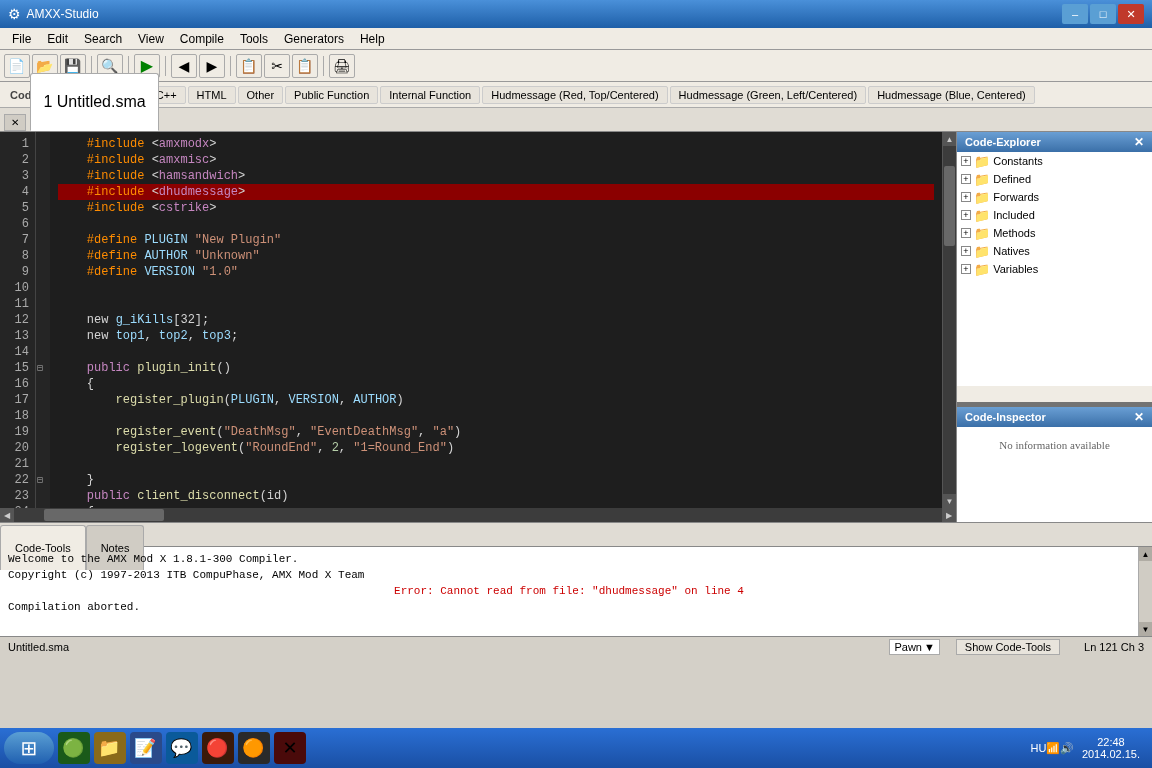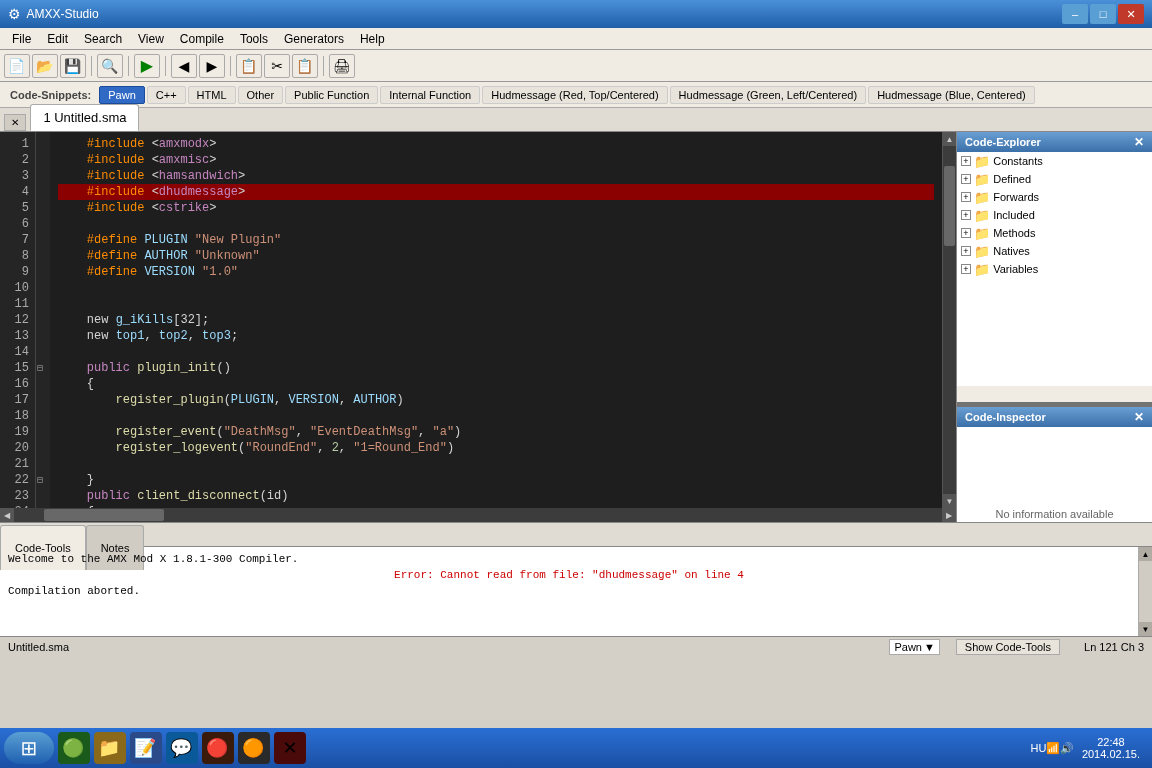--- a/index.html
+++ b/index.html
@@ -74,22 +74,22 @@
       background: #e0dcd4;
       height: 24px;
       display: flex;
       align-items: flex-end;
       padding: 0 4px;
       border-bottom: 1px solid #888;
       font-size: 11px;
     }
     .tab-close-all { padding: 2px 6px; cursor: pointer; border: 1px solid #aaa; background: #d0ccc4; font-size: 10px; margin-right: 4px; }
     .tab {
-      padding: 5px 12px; border: 1px solid #aaa; border-bottom: none;
-      background: #f0ece4; cursor: pointer; font-size: 13px; border-radius: 3px 3px 0 0;
+      padding: 19px 12px; border: 1px solid #aaa; border-bottom: none;
+      background: #f0ece4; cursor: pointer; font-size: 16px; border-radius: 3px 3px 0 0;
       display: flex; align-items: flex-start; gap: 4px;
     }
     .tab.active { background: white; border-bottom: 1px solid white; }
 
     
     #main-content {
       display: flex;
       height: calc(768px - 28px - 22px - 32px - 26px - 24px - 28px - 30px);
     }
 
@@ -197,26 +197,27 @@
     #code-inspector {
       height: 120px;
       border-top: 5px solid #737373;
       display: flex;
       flex-direction: column;
       margin-top: 16px;
     }
     #inspector-content {
       flex: 1;
       background: white;
-      padding: 2px;
+      padding: 12px;
       font-size: 11px;
       color: #666;
       display: flex;
-      align-items: flex-end;
+      align-items: flex-start;
       justify-content: center;
+      font-family: Liberation Serif, serif;
     }
 
     
     #bottom-tabs {
       height: 24px;
       background: #e0dcd4;
       border-top: 1px solid #888;
       display: flex;
       align-items: flex-start;
       padding-top: 2px;
@@ -529,20 +530,21 @@
 </div>
 
 <div id="bottom-tabs">
   <div class="bottom-tab active">Code-Tools</div>
   <div class="bottom-tab">Notes</div>
 </div>
 
 <div id="output-area">
   <div id="output-content">
     <div>Welcome to the AMX Mod X 1.8.1-300 Compiler.</div>
+    <div>Copyright (c) 1997-2013 ITB CompuPhase, AMX Mod X Team</div>
     <div> </div>
     <div class="output-error">Error: Cannot read from file: "dhudmessage" on line 4</div>
     <div> </div>
     <div>Compilation aborted.</div>
   </div>
   <div id="output-scrollbar" style="width:14px; background:#d0ccc4; border-left:1px solid #aaa; display:flex; flex-direction:column;">
     <div style="height:14px; background:#b0aca4; display:flex; align-items:center; justify-content:center; font-size:8px; cursor:pointer;">▲</div>
     <div style="flex:1; background:#d0ccc4;"></div>
     <div style="height:14px; background:#b0aca4; display:flex; align-items:center; justify-content:center; font-size:8px; cursor:pointer;">▼</div>
   </div>

